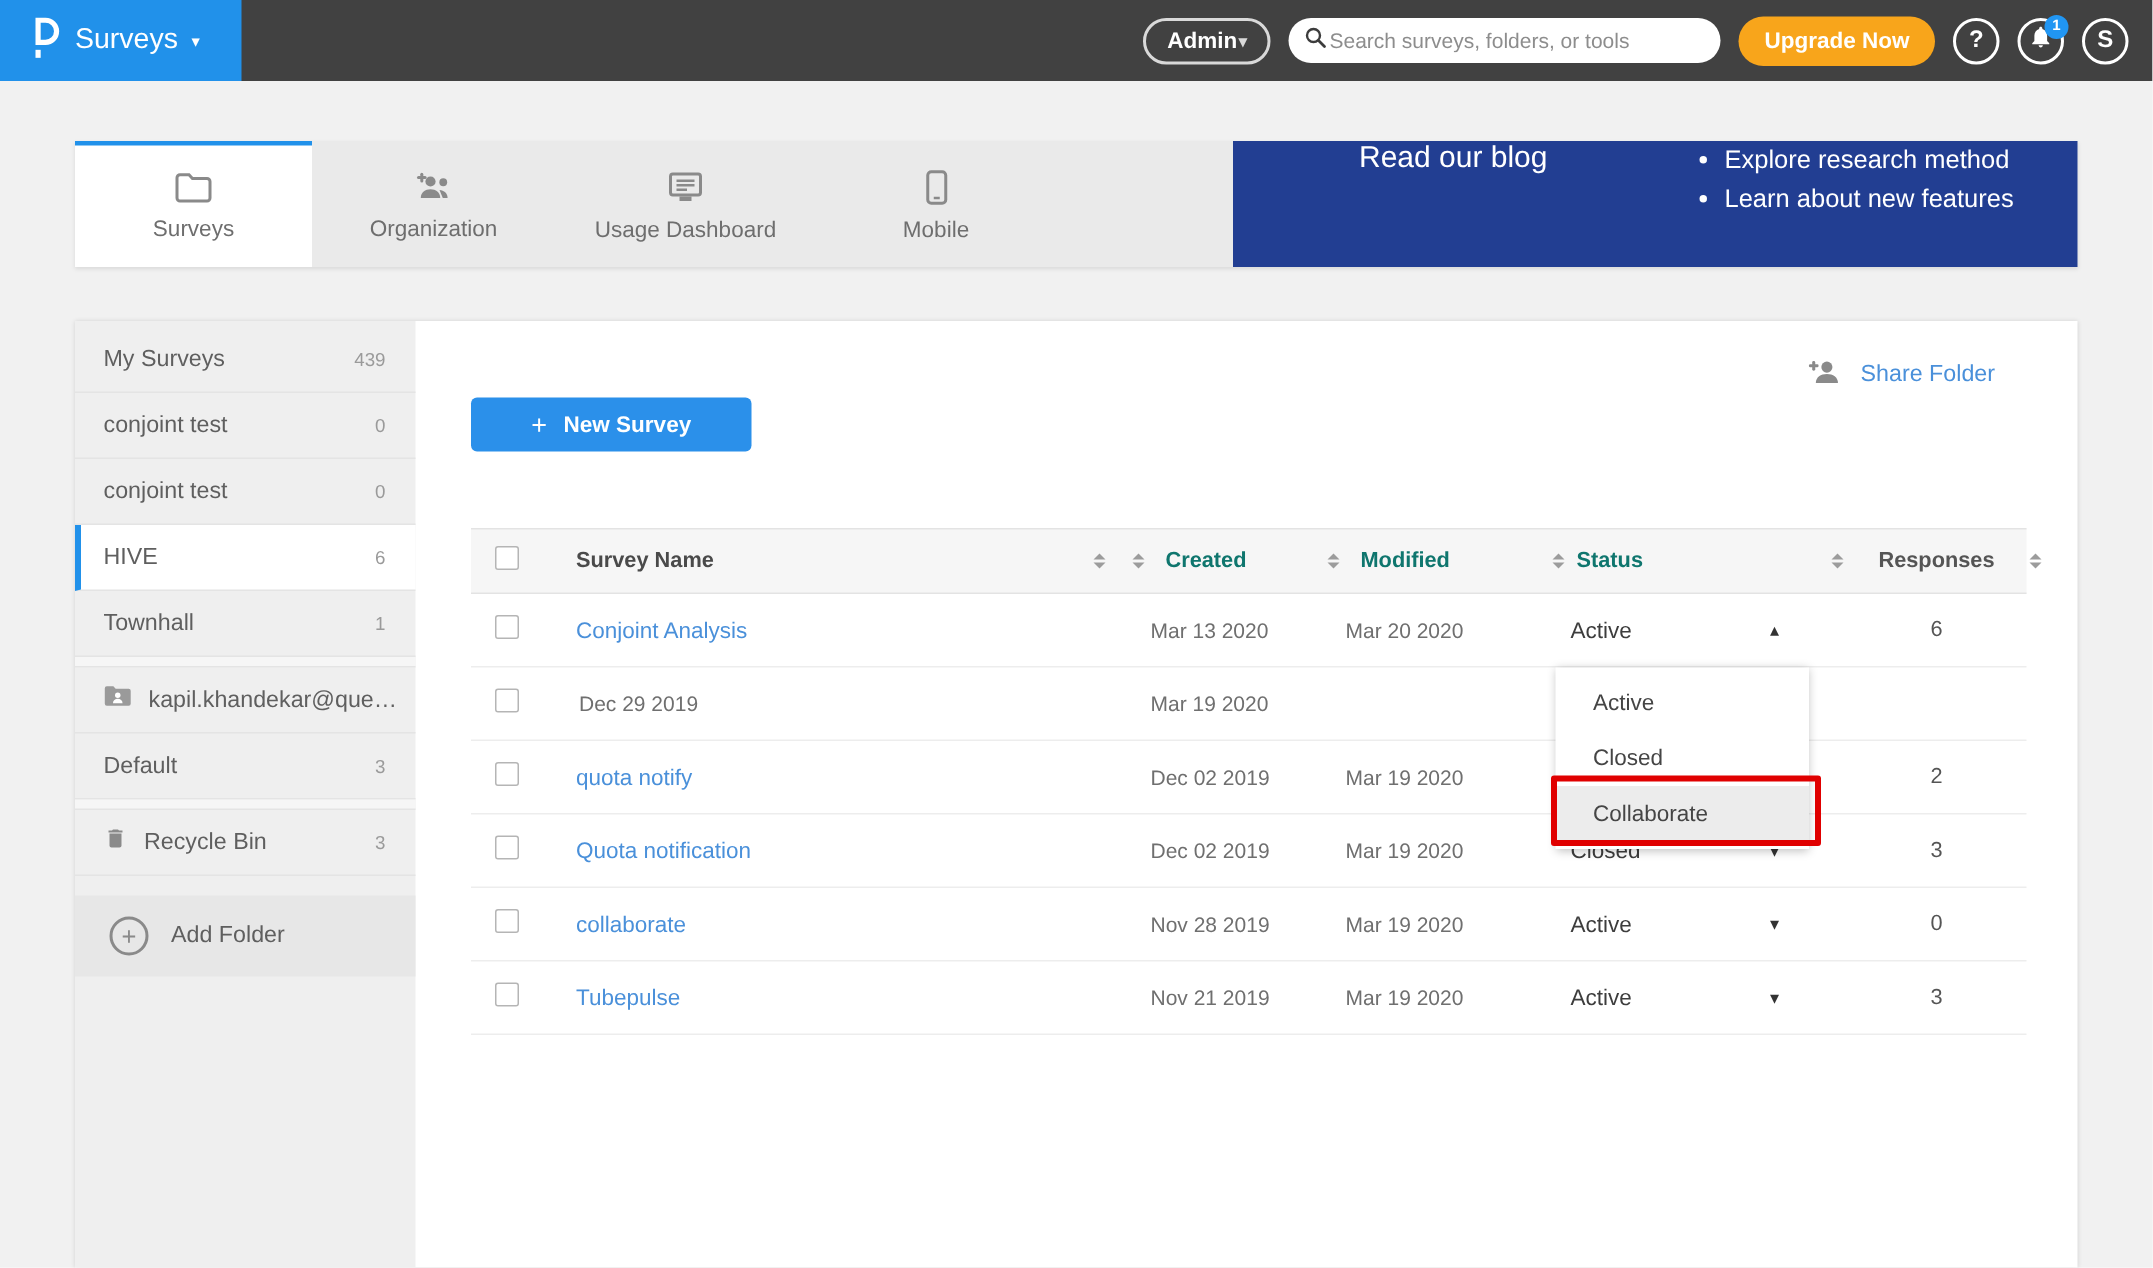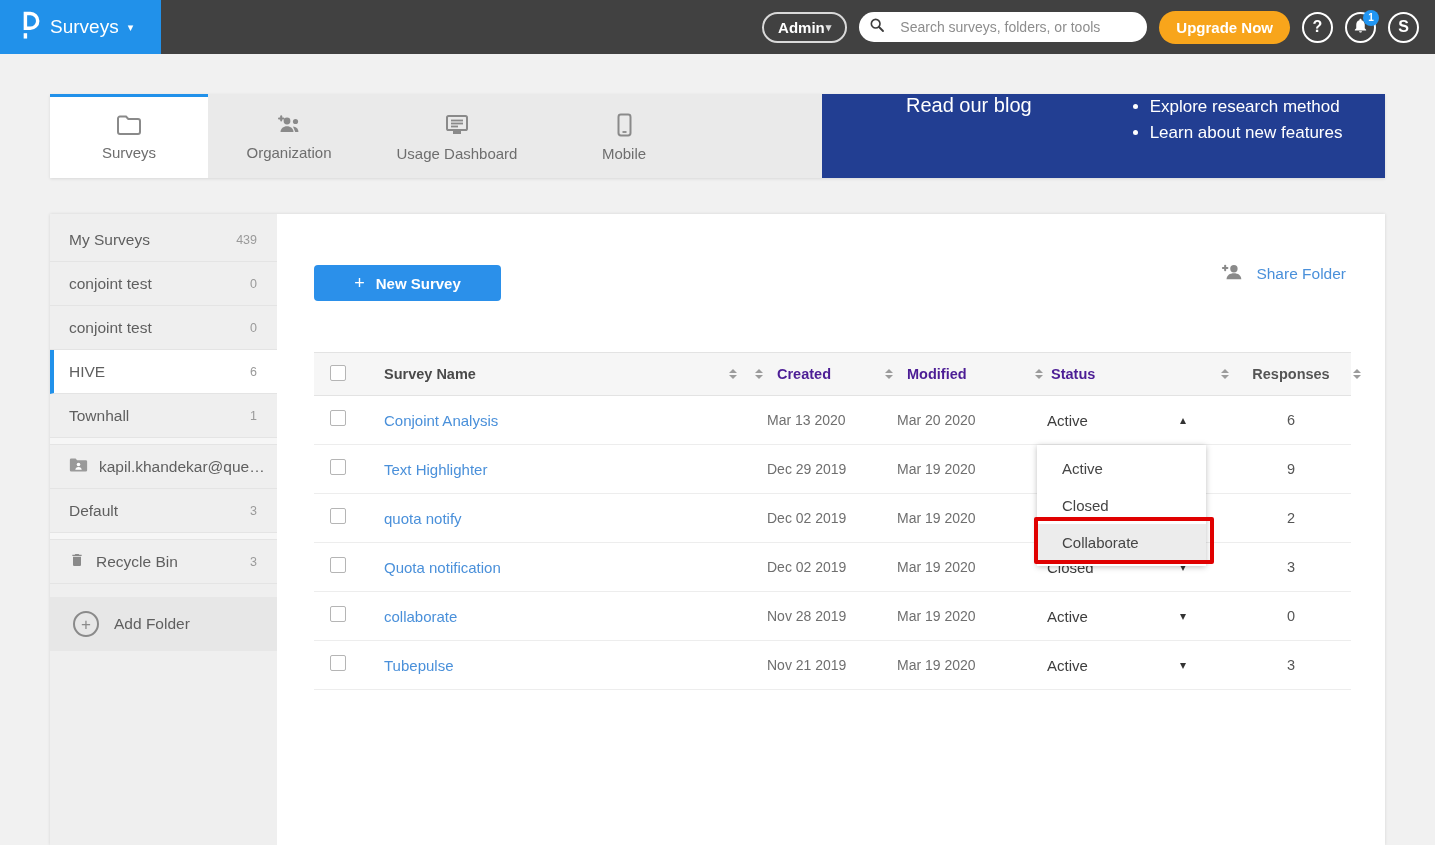--- a/index.html
+++ b/index.html
@@ -9,21 +9,21 @@
   
   .topbar { height:54px; background:#414141; display:flex; align-items:center; }
   .logo-block { width:161px; height:54px; background:#2191ea; display:flex;
     align-items:center; gap:9px; padding-left:18px; cursor:pointer; }
   .logo-block .brand { color:#fff; font-size:19px; }
   .caret { font-size:11px; color:#fff; }
   .topbar-right { margin-left:auto; display:flex; align-items:center; gap:12px; padding-right:16px; }
   .admin-pill { display:flex; align-items:center; gap:1px; border:2px solid #d9d9d9;
     border-radius:16px; padding:5px 14px; color:#fff; font-size:15px; font-weight:bold; cursor:pointer; }
   .searchbox { width:288px; height:30px; background:#fff; border-radius:15px;
-    display:flex; align-items:center; padding:0 6px 0 10px; gap:15px; }
+    display:flex; align-items:center; padding:0 6px 0 10px; gap:1px; }
   .searchbox input { border:none; outline:none; flex:1; font-size:14px; color:#555;
     font-family:"Liberation Sans", sans-serif; background:transparent; }
   .searchbox input::placeholder { color:#8d8d8d; }
   .upgrade-btn { background:#f8a51b; color:#fff; border:none; border-radius:17px;
     padding:8px 17px; font-size:15px; font-weight:bold; cursor:pointer;
     font-family:"Liberation Sans", sans-serif; }
   .circle-btn { width:31px; height:31px; border:2px solid #fff; border-radius:50%;
     color:#fff; display:flex; align-items:center; justify-content:center;
     font-weight:bold; font-size:16px; cursor:pointer; position:relative; }
   .badge { position:absolute; top:-4px; right:-5px; width:16px; height:16px;
@@ -57,22 +57,22 @@
   .side-gap { height:7px; background:#f6f6f6; border-bottom:1px solid #e4e4e4; }
   .add-folder { height:54px; margin-top:13px; background:#e7e7e7; display:flex;
     align-items:center; gap:15px; padding-left:23px; color:#5f5f5f;
     font-size:15.5px; cursor:pointer; }
   .plus-circle { width:26px; height:26px; border:2px solid #8a8a8a; border-radius:50%;
     color:#8a8a8a; display:flex; align-items:center; justify-content:center;
     font-size:17px; line-height:1; }
 
   
   .main { flex:1; position:relative; padding:0 34px 0 37px; }
-  .share-folder { position:absolute; top:25px; right:39px; display:flex;
-    align-items:center; gap:11px; color:#4a90da; font-size:15.5px; cursor:pointer;margin-top:24px; }
+  .share-folder { position:absolute; top:25px; right:55px; display:flex;
+    align-items:center; gap:11px; color:#4a90da; font-size:15.5px; cursor:pointer; }
   .new-survey { margin-top:51px; width:187px; height:36px; background:#2b90ea;
     border:none; border-radius:4px; color:#fff; font-size:15px; font-weight:bold;
     display:flex; align-items:center; justify-content:center; gap:11px; cursor:pointer;
     font-family:"Liberation Sans", sans-serif; }
   .new-survey .plus { font-size:18px; font-weight:normal; }
 
   
   .tablewrap { margin-top:51px; position:relative; }
   .trow { display:grid; grid-template-columns:56px 1fr 130px 150px 200px 120px;
     align-items:center; }
@@ -80,21 +80,21 @@
     border-bottom:1px solid #e3e3e3; color:#4a4a4a; font-weight:bold; font-size:14.5px; }
   .tbody-row { height:49px; border-bottom:1px solid #ededed; }
   .cell-check { padding-left:16px; }
   .checkbox { width:16px; height:16px; border:1px solid #b5b5b5; border-radius:2px;
     background:#fff; display:inline-block; cursor:pointer; }
   .cell-name { padding-left:14px; display:flex; align-items:center; }
   .thead .cell-name { justify-content:space-between; padding-right:14px; }
   .survey-link { color:#4a90da; font-size:15px; cursor:pointer; }
   .cell-date { color:#6f6f6f; font-size:14px; padding-left:16px; display:flex;
     align-items:center; gap:7px; }
-  .thead .cell-date, .thead .cell-status { color:#4c1d95; font-weight:bold; font-size:14.5px; }
+  .thead .cell-date, .thead .cell-status { color:#0f766e; font-weight:bold; font-size:14.5px; }
   .cell-status { color:#3d3d3d; font-size:15px; padding-left:16px; padding-right:45px;
     display:flex; align-items:center; gap:1px; cursor:pointer; }
   .cell-status .st-caret { margin-left:auto; font-size:12px; color:#333; }
   .cell-resp { text-align:center; color:#555; font-size:14.5px; display:flex;
     align-items:center; justify-content:center; gap:23px; }
   .sort { display:inline-flex; flex-direction:column; gap:2px; cursor:pointer; }
   .sort i { width:0; height:0; border-left:4px solid transparent; border-right:4px solid transparent; }
   .sort .up { border-bottom:4px solid #9c9c9c; }
   .sort .dn { border-top:4px solid #9c9c9c; }
 
@@ -340,23 +340,20 @@
         <div class="cell-date">Mar 20 2020</div>
         <div class="cell-status">
           <span>Active</span>
           <span class="st-caret">▴</span>
         </div>
         <div class="cell-resp">6</div>
       </div>
 
       <div class="trow tbody-row">
         <div class="cell-check"><span class="checkbox"></span></div>
-        <div class="cell-name">
-            <span class="survey-link">Text Highlighter</span>
-          </div>
         <div class="cell-date">Dec 29 2019</div>
         <div class="cell-date">Mar 19 2020</div>
         <div class="cell-status">
           <span></span>
           <span class="st-caret"></span>
         </div>
         <div class="cell-resp">9</div>
       </div>
 
       <div class="trow tbody-row">

